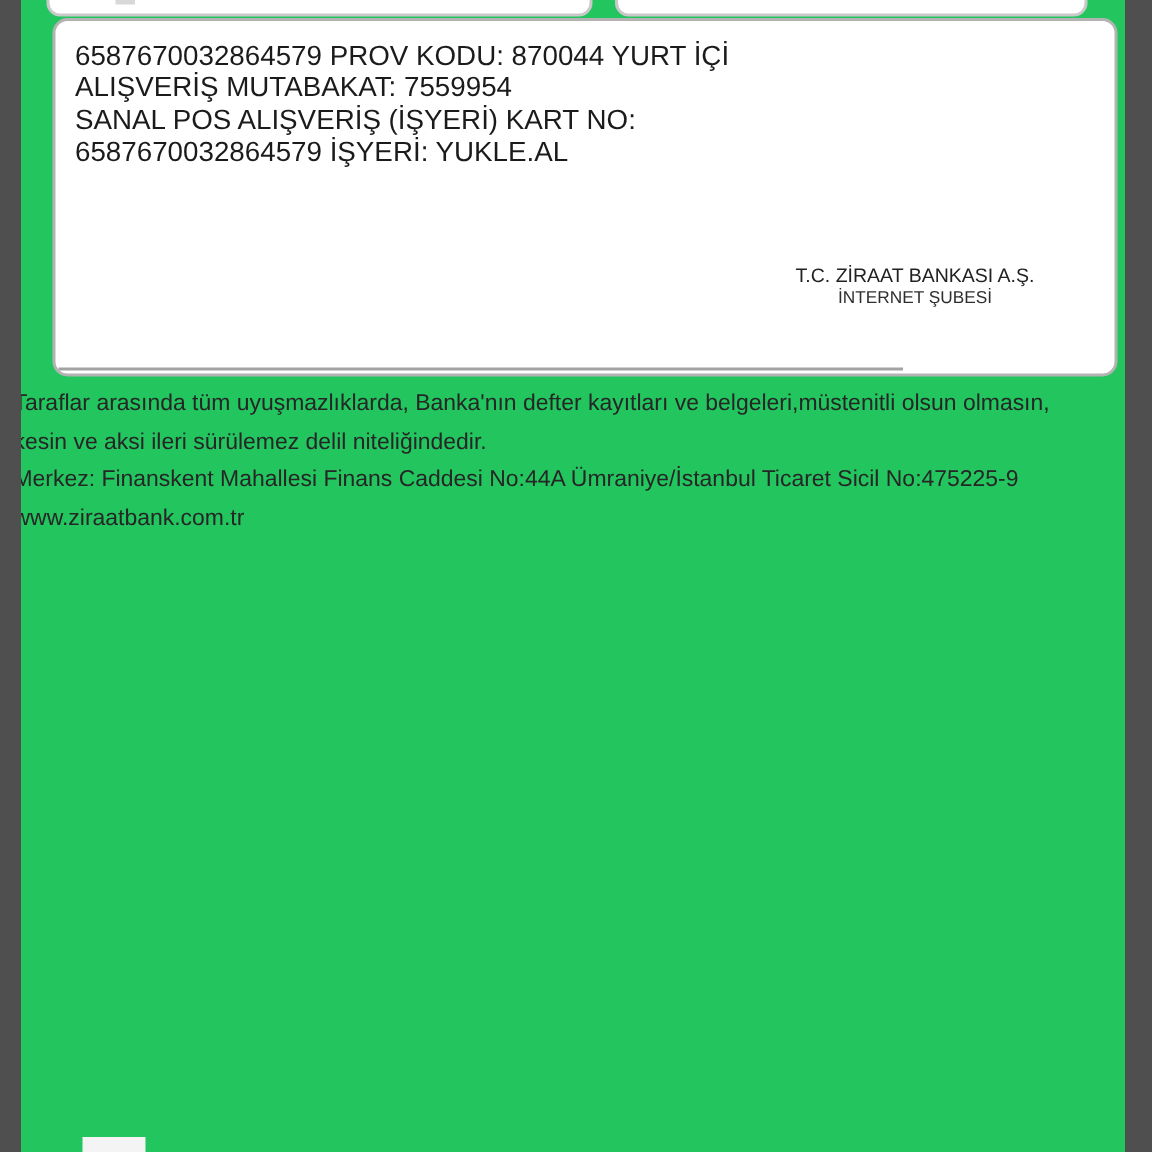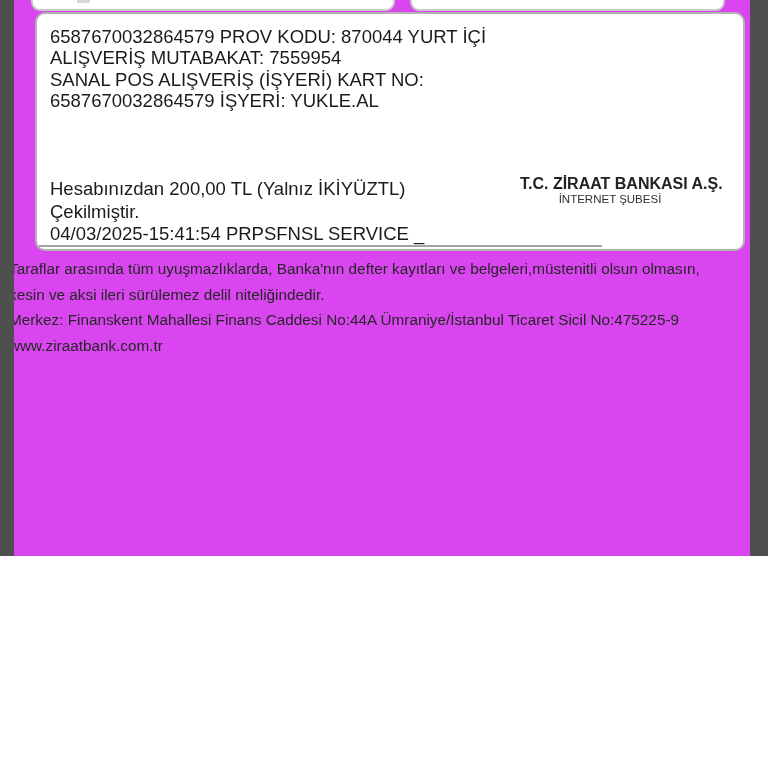--- a/index.html
+++ b/index.html
@@ -7,22 +7,22 @@
     padding: 0;
     width: 768px;
     height: 768px;
     background: #ffffff;
     font-family: "Liberation Sans", "DejaVu Sans", sans-serif;
     overflow: hidden;
   }
   .page {
     position: relative;
     width: 768px;
-    height: 556px;
-    background: #d946ef;
+    height: 768px;
+    background: #22c55e;
     overflow: hidden;
   }
   
   .strip {
     position: absolute;
     top: 0;
     height: 768px;
     background: #4f4f4f;
     z-index: 20;
   }
@@ -85,24 +85,23 @@
     position: absolute;
     left: 483px; top: 163px;
     width: 180px;
     text-align: center;
     color: #2e2e2e;
     font-size: 11.5px;
     line-height: 14.5px;
     white-space: nowrap;
   }
   .sig-bank {
-    font-size: 16px;
-    font-weight: bold;
+    font-size: 13px;
+    font-weight: normal;
     color: #222222;
-    text-align: right;
   }
 
   
   .footer {
     position: absolute;
     left: 9px; top: 256px;
     width: 755px;
     font-size: 15.3px;
     line-height: 25.5px;
     color: #262626;
@@ -128,25 +127,20 @@
   <div class="cutmark"></div>
 
   <div class="receipt">
     <div class="txn">
       <div>6587670032864579 PROV KODU: 870044 YURT İÇİ</div>
       <div>ALIŞVERİŞ MUTABAKAT: 7559954</div>
       <div>SANAL POS ALIŞVERİŞ (İŞYERİ) KART NO:</div>
       <div>6587670032864579 İŞYERİ: YUKLE.AL</div>
     </div>
 
-    <div class="summary">
-      <div>Hesabınızdan 200,00 TL (Yalnız İKİYÜZTL)</div>
-      <div>Çekilmiştir.</div>
-      <div>04/03/2025-15:41:54 PRPSFNSL SERVICE _</div>
-    </div>
 
     <div class="underline"></div>
 
     <div class="signature">
       <div class="sig-bank">T.C. ZİRAAT BANKASI A.Ş.</div>
       <div class="sig-branch">İNTERNET ŞUBESİ</div>
     </div>
   </div>
 
   <div class="footer">

